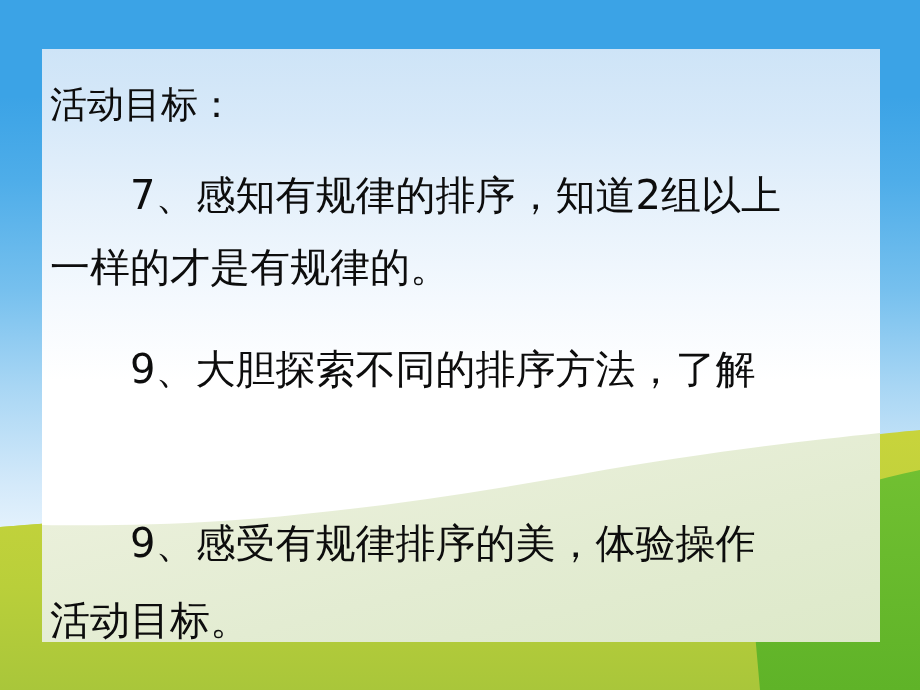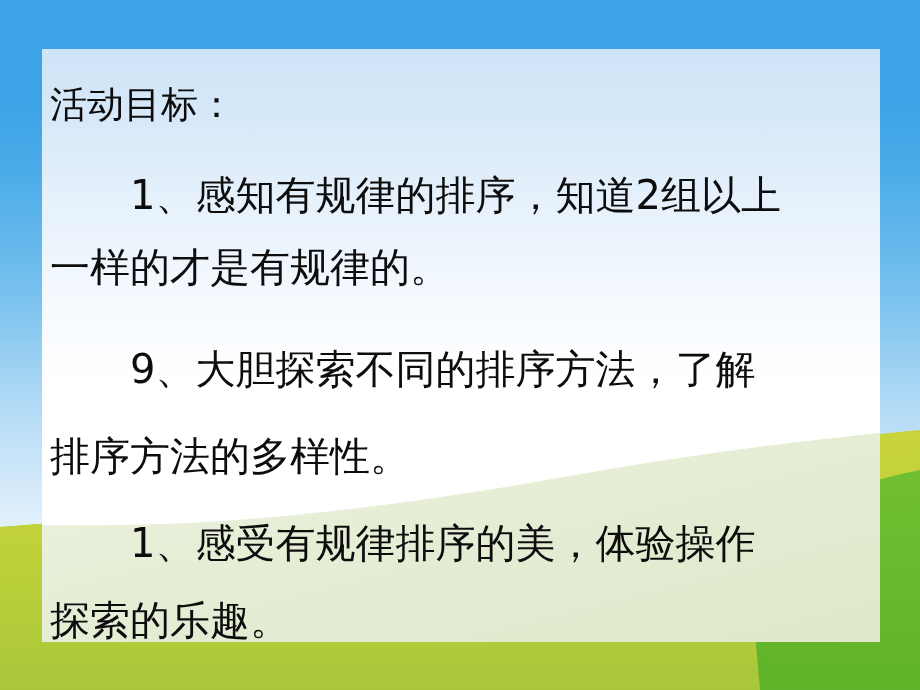--- a/index.html
+++ b/index.html
@@ -124,24 +124,23 @@
       </defs>
       <path d="M0,593 L838,593 L838,384
                C760,392 660,404 540,425
                C420,446 300,464 180,472
                C120,476 55,477 0,476 Z" fill="url(#paleGrad)"></path>
     </svg>
 
     <div class="text-layer">
       <div class="tline heading" style="top:34px;">活动目标：</div>
 
-      <div class="tline body" style="top:124px;">　　1、感知有规律的排序，知道2组以上</div>
+      <div class="tline body" style="top:124px;">　　7、感知有规律的排序，知道2组以上</div>
       <div class="tline body" style="top:196px;">一样的才是有规律的。</div>
 
       <div class="tline body" style="top:298px;">　　9、大胆探索不同的排序方法，了解</div>
-      <div class="tline body" style="top:385px;">排序方法的多样性。</div>
 
-      <div class="tline body" style="top:472px;">　　1、感受有规律排序的美，体验操作</div>
-      <div class="tline body" style="top:549px;">探索的乐趣。</div>
+      <div class="tline body" style="top:472px;">　　9、感受有规律排序的美，体验操作</div>
+      <div class="tline body" style="top:549px;">活动目标。</div>
     </div>
   </div>
 
 </div>
 
 </body></html>

